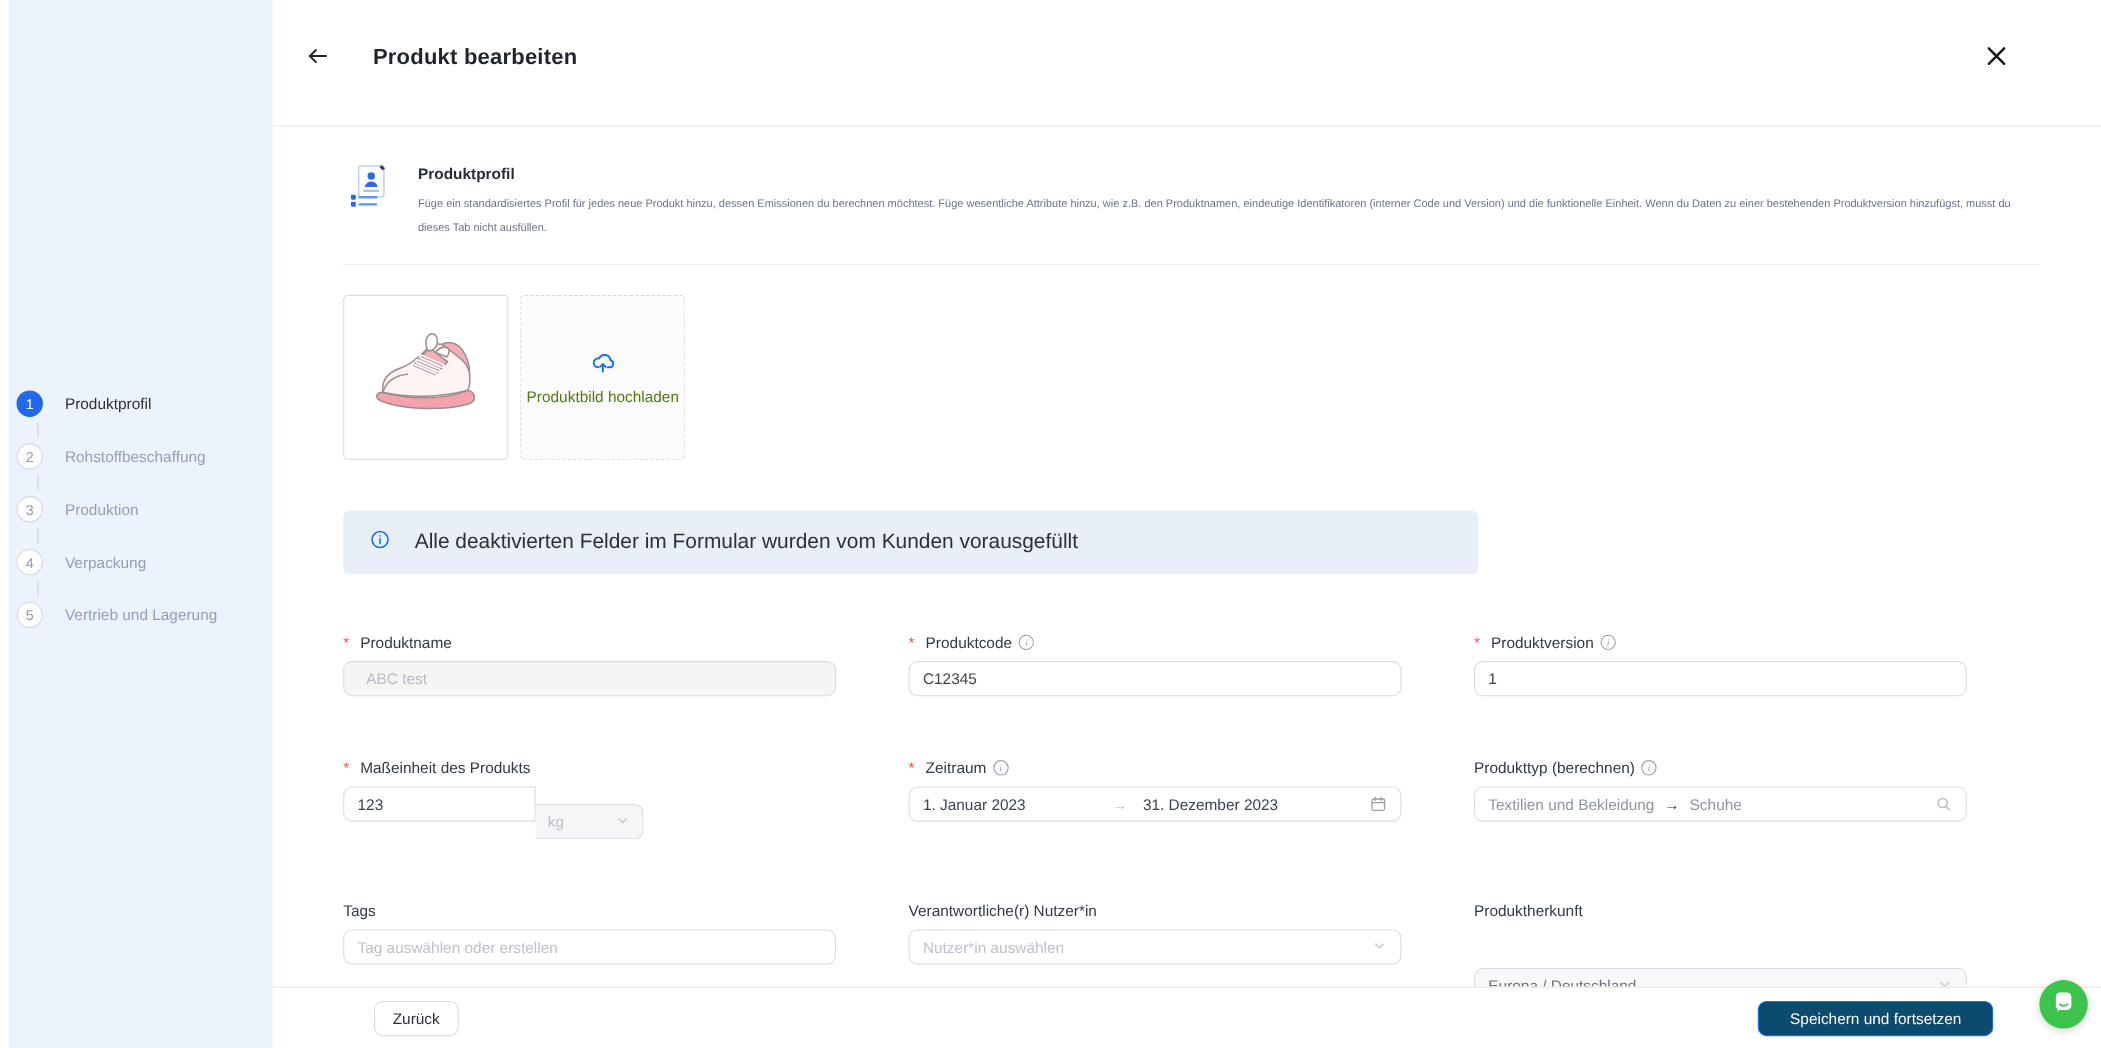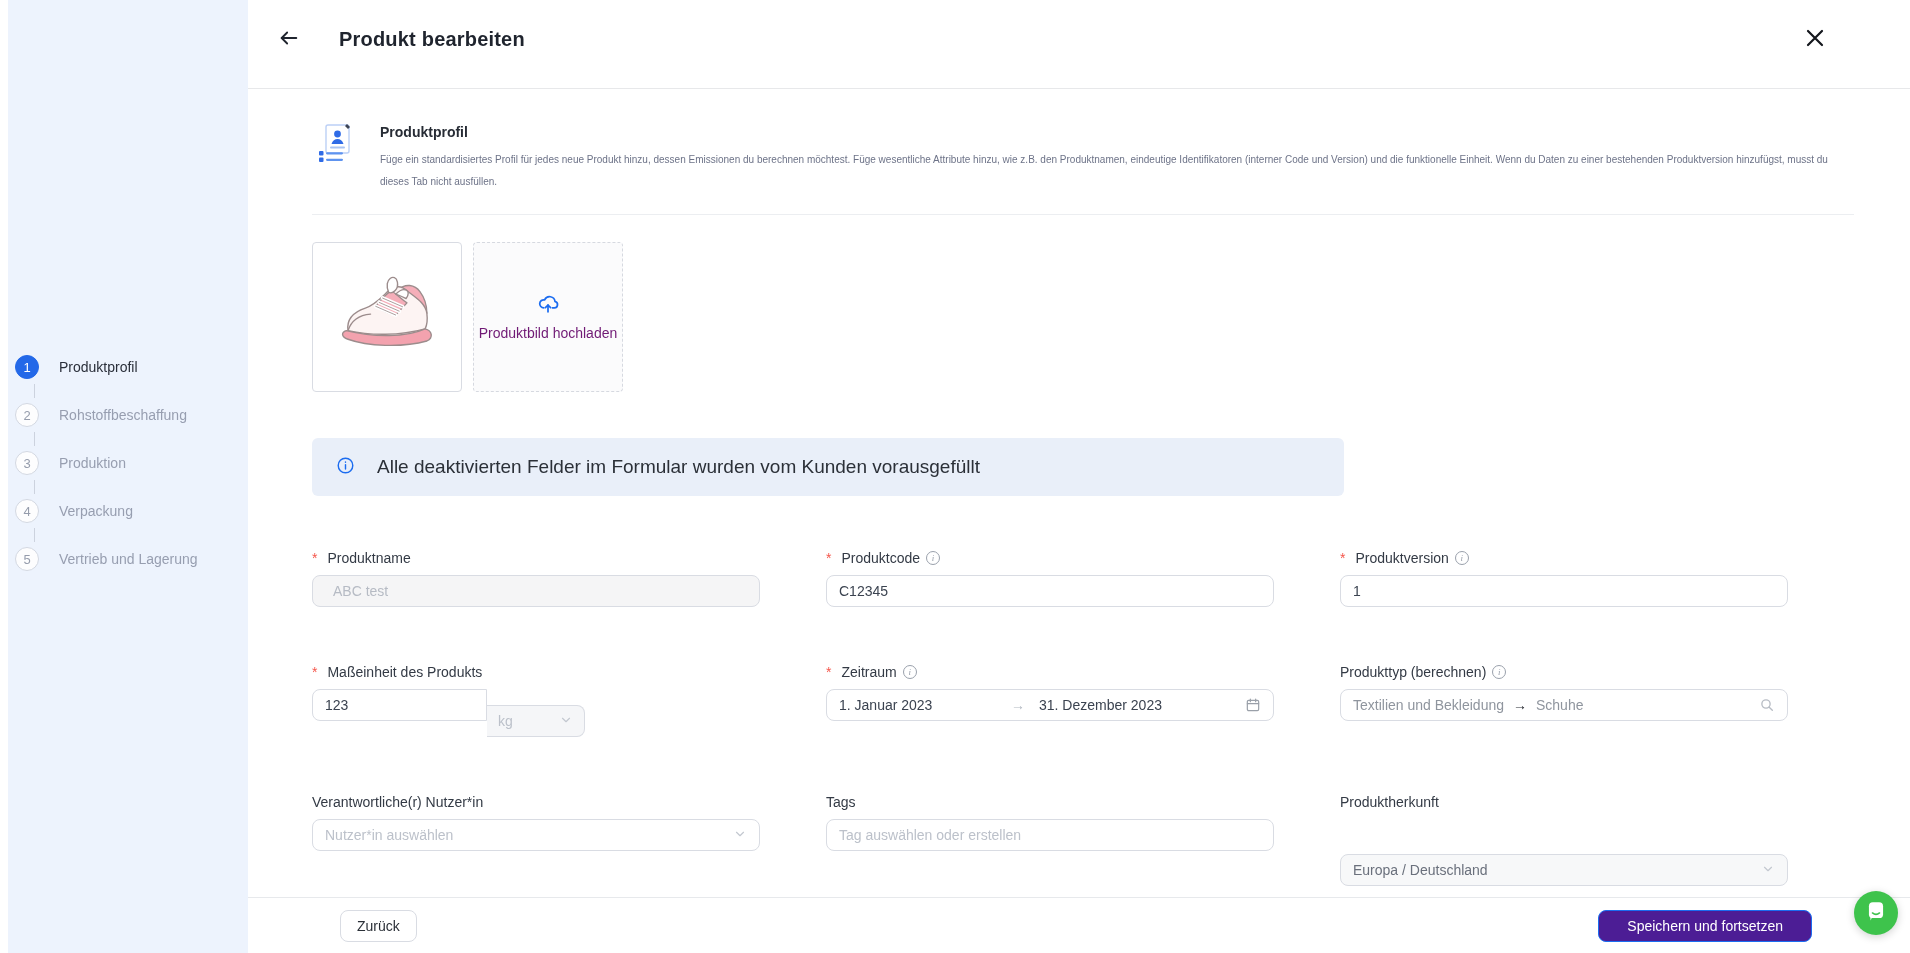--- a/index.html
+++ b/index.html
@@ -15,21 +15,21 @@
   .step-circle { width:24px; height:24px; border-radius:50%; flex:none;
     display:flex; align-items:center; justify-content:center;
     font-size:13px; border:1px solid #d3d8e2; background:#fdfdfe; color:#959cac; }
   .step.active .step-circle { background:#2368e8; border-color:#2368e8; color:#fff; }
   .step-label { margin-left:20px; font-size:14px; color:#979eb0; white-space:nowrap; }
   .step.active .step-label { color:#2a2f3a; }
   .connector { width:1px; height:14px; background:#ccd2de; margin:5px 0 5px 19px; }
 
   
   .main { flex:1; display:flex; flex-direction:column; background:#fff; min-width:0; }
-  .hdr { height:89px; flex:none; border-bottom:1px solid #e7e8ea;
+  .hdr { height:115px; flex:none; border-bottom:1px solid #e7e8ea;
     display:flex; align-items:center; padding:0 77px 10px 23px;justify-content:flex-end; }
   .back-btn { width:36px; height:36px; display:flex; align-items:center; justify-content:center;
     cursor:pointer; background:none; border:none; }
   .hdr-title { font-size:20px; font-weight:700; color:#1f242e; margin-left:32px; letter-spacing:.2px; }
   .close-btn { margin-left:auto; width:36px; height:36px; display:flex; align-items:center;
     justify-content:center; cursor:pointer; background:none; border:none; }
 
   .content { flex:1; padding:0 56px 0 64px; overflow:hidden; }
 
   .section { display:flex; margin-top:32px; padding-left:5px; }
@@ -39,21 +39,21 @@
   .section-desc { font-size:10px; color:#6d7388; line-height:22px; max-width:1478px; margin-top:6px; }
 
   .divider { height:1px; background:#eceef1; margin-top:21px; }
 
   .media-row { display:flex; margin-top:27px; gap:11px; }
   .img-box { width:150px; height:150px; border:1px solid #d9dce3; border-radius:4px;
     background:#fff; display:flex; align-items:center; justify-content:center; overflow:hidden; }
   .upload-box { width:150px; height:150px; border:1px dashed #d6d9e0; border-radius:4px;
     background:#fbfbfc; display:flex; flex-direction:column; align-items:center;
     justify-content:center; cursor:pointer; gap:6px; }
-  .upload-label { font-size:14px; color:#701a75; }
+  .upload-label { font-size:14px; color:#4d7c0f; }
 
   .banner { margin-top:46px; width:1032px; height:58px; background:#e9eff9; border-radius:6px;
     display:flex; align-items:center; padding:0 24px; }
   .banner-text { font-size:19px; color:#2b3038; margin-left:22px; }
 
   
   .form-grid { display:grid; grid-template-columns:448px 448px 448px;
     column-gap:66px; row-gap:54px; margin-top:51px; }
   .field-label { font-size:14px; color:#333a45; line-height:22px; margin-bottom:6px;
     display:flex; align-items:center; gap:6px; }
@@ -91,21 +91,21 @@
   .type-box .seg { color:#8f959e; }
   .type-arrow { color:#23272e; font-size:14px; }
   .type-box .search { margin-left:auto; display:flex; }
 
   
   .footer { height:56px; flex:none; border-top:1px solid #e7e9ec; display:flex;
     align-items:center; padding:0 98px 0 92px; justify-content:space-between; background:#fff; }
   .btn { height:32px; font-size:14px; border-radius:8px; cursor:pointer;
     font-family:"Liberation Sans", sans-serif; }
   .btn-back { background:#fff; border:1px solid #d9dce3; color:#2b3038; padding:0 16px; }
-  .btn-primary { background:#4c1d95; border:1px solid #1b6cf0; color:#fff; padding:0 28px; }
+  .btn-primary { background:#0c4a6e; border:1px solid #1b6cf0; color:#fff; padding:0 28px; }
 
   .chat-fab { position:absolute; right:12px; bottom:18px; width:44px; height:44px;
     border-radius:50%; background:#3ec34c; display:flex; align-items:center;
     justify-content:center; cursor:pointer; box-shadow:0 2px 8px rgba(0,0,0,.18); }
 </style>
 </head>
 <body>
 
 <div class="page">
 
@@ -289,33 +289,33 @@
             <span class="search">
               <svg width="16" height="16" viewBox="0 0 24 24" fill="none" stroke="#b7bcc4" stroke-width="2" stroke-linecap="round">
                   <circle cx="10.5" cy="10.5" r="6.2"></circle>
                   <path d="M15.3 15.3L20 20"></path>
                 </svg>
             </span>
           </div>
         </div>
 
         <div class="field">
+          <div class="field-label">Tags</div>
+          <input class="inp" placeholder="Tag auswählen oder erstellen" style="">
+        </div>
+        <div class="field">
           <div class="field-label">Verantwortliche(r) Nutzer*in</div>
           <div class="select-box">
             <span class="placeholder">Nutzer*in auswählen</span>
             <span class="chev">
               <svg width="14" height="14" viewBox="0 0 24 24" fill="none" stroke="#c3c8d0" stroke-width="2" stroke-linecap="round" stroke-linejoin="round">
                   <path d="M6 9l6 6 6-6"></path>
                 </svg>
             </span>
           </div>
-        </div>
-        <div class="field">
-          <div class="field-label">Tags</div>
-          <input class="inp" placeholder="Tag auswählen oder erstellen" style="">
         </div>
         <div class="field">
           <div class="field-label">Produktherkunft</div>
           <div class="select-box dim">
             <span class="value">Europa / Deutschland</span>
             <span class="chev">
               <svg width="14" height="14" viewBox="0 0 24 24" fill="none" stroke="#c3c8d0" stroke-width="2" stroke-linecap="round" stroke-linejoin="round">
                   <path d="M6 9l6 6 6-6"></path>
                 </svg>
             </span>

